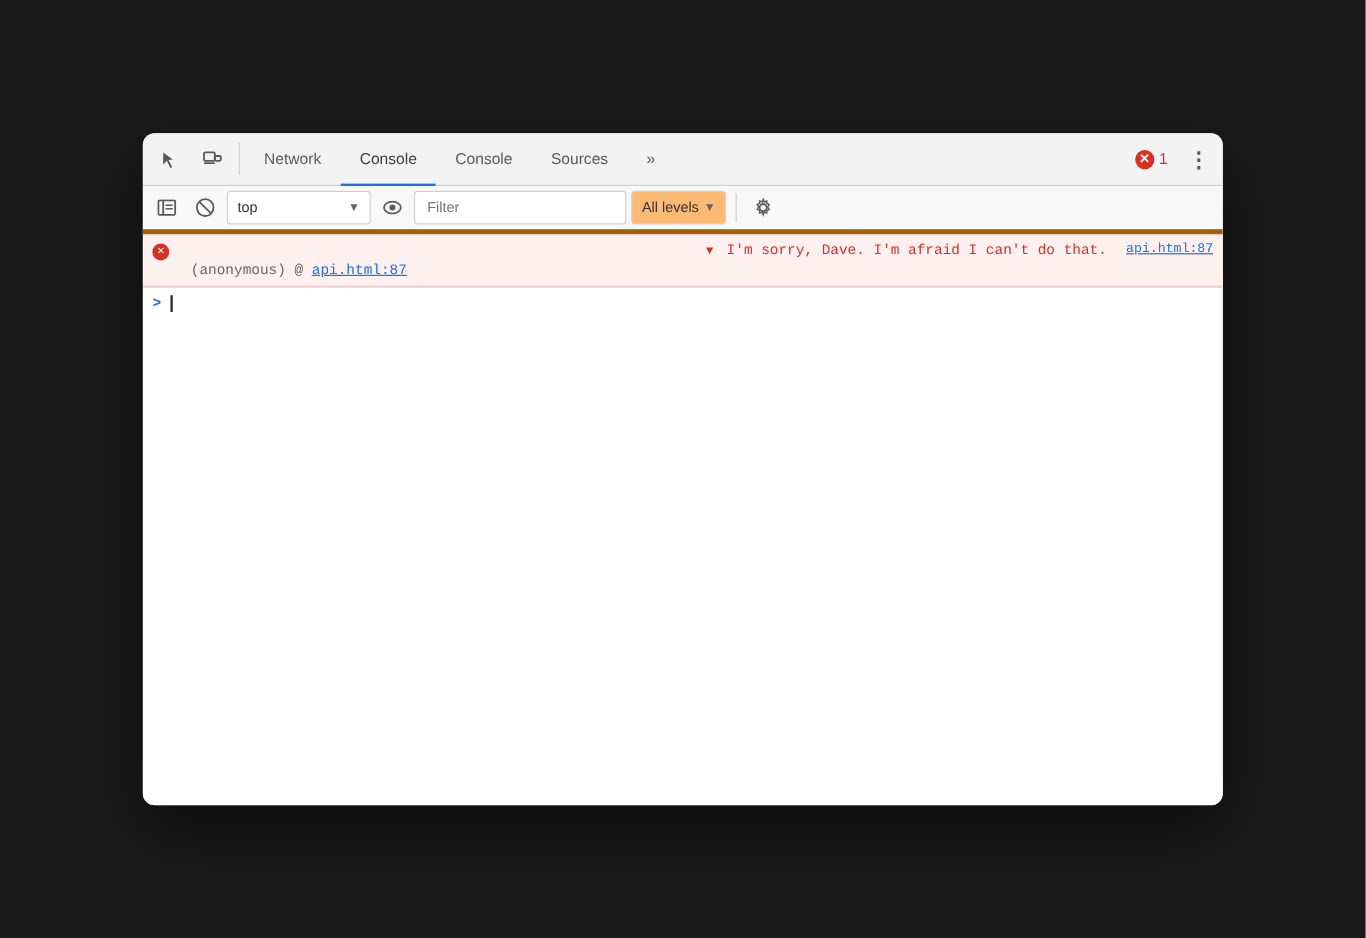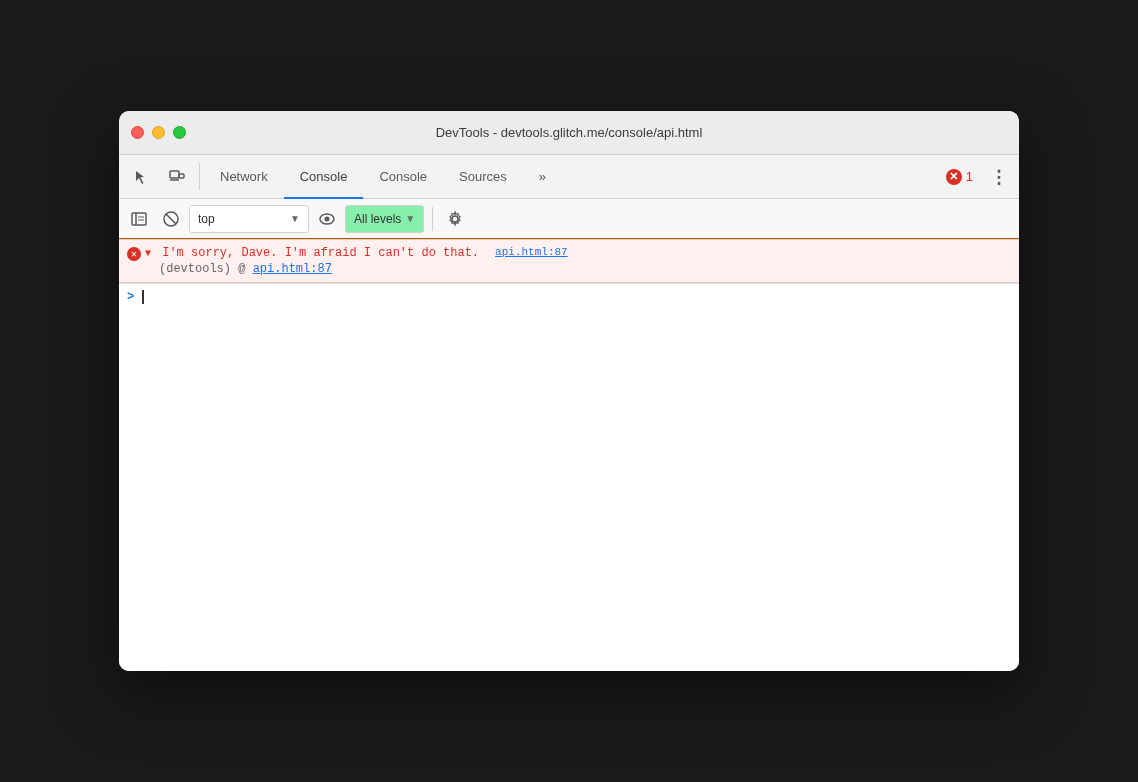--- a/index.html
+++ b/index.html
@@ -145,21 +145,21 @@
       color: #5a5a5a;
       font-weight: bold;
     }
 
     
     .toolbar {
       background: #f8f8f8;
       height: 40px;
       display: flex;
       align-items: center;
-      border-bottom: 1px solid #a16207;
+      border-bottom: 4px solid #a16207;
       padding: 0 6px;
       gap: 4px;
     }
 
     .toolbar-btn {
       display: flex;
       align-items: center;
       justify-content: center;
       width: 28px;
       height: 28px;
@@ -200,21 +200,21 @@
       font-size: 12px;
       height: 28px;
       min-width: 160px;
       color: #999;
       outline: none;
     }
 
     .level-selector {
       display: flex;
       align-items: center;
-      background: #86efac;
+      background: #fdba74;
       border: 1px solid #d0d0d0;
       border-radius: 3px;
       padding: 3px 8px;
       font-size: 12px;
       color: #333;
       cursor: pointer;
       height: 28px;
       gap: 4px;
     }
 
@@ -278,21 +278,21 @@
       font-weight: bold;
       flex-shrink: 0;
     }
 
     .error-content {
       flex: 1;
     }
 
     .error-main-line {
       display: flex;
-      justify-content: flex-start;
+      justify-content: flex-end;
       align-items: flex-start;
     }
 
     .error-triangle {
       color: #d93025;
       font-size: 10px;
       margin-right: 4px;
     }
 
     .error-message {
@@ -348,28 +348,20 @@
     @keyframes blink {
       0%, 100% { opacity: 1; }
       50% { opacity: 0; }
     }
   </style>
 </head>
 <body>
 
 <div class="devtools-window">
 
-  <div class="title-bar">
-    <div class="traffic-lights">
-      <div class="traffic-light close"></div>
-      <div class="traffic-light minimize"></div>
-      <div class="traffic-light maximize"></div>
-    </div>
-    <span class="title-bar-title">DevTools - devtools.glitch.me/console/api.html</span>
-  </div>
 
   <div class="tabs-bar">
 
     <button class="tab-icon-btn">
       <svg width="16" height="16" viewBox="0 0 16 16">
         <path d="M3 2 L3 12 L6 9 L9 15 L10.5 14.3 L7.5 8.3 L11 8 Z" fill="#5a5a5a"></path>
       </svg>
     </button>
 
     <button class="tab-icon-btn">
@@ -432,20 +424,21 @@
       <span class="context-selector-arrow">▼</span>
     </div>
 
     <button class="toolbar-btn">
       <svg width="16" height="12" viewBox="0 0 16 12">
         <ellipse cx="8" cy="6" rx="7" ry="5" fill="none" stroke="#5a5a5a" stroke-width="1.5"></ellipse>
         <circle cx="8" cy="6" r="2.5" fill="#5a5a5a"></circle>
       </svg>
     </button>
 
+    <input class="filter-input" type="text" placeholder="Filter" style="">
 
     <div class="level-selector">
       <span>All levels</span>
       <span style="font-size:10px;color:#666;">▼</span>
     </div>
 
     <div class="toolbar-divider"></div>
 
     <button class="settings-btn">
       <svg width="16" height="16" viewBox="0 0 16 16">
@@ -463,21 +456,21 @@
       </div>
       <div class="error-content">
         <div class="error-main-line">
           <div>
             <span class="error-triangle">▼</span>
             <span class="error-message">I'm sorry, Dave. I'm afraid I can't do that.</span>
           </div>
           <a class="error-source">api.html:87</a>
         </div>
         <div class="error-stack">
-          <span>(devtools) @ </span><a class="error-stack-link">api.html:87</a>
+          <span>(anonymous) @ </span><a class="error-stack-link">api.html:87</a>
         </div>
       </div>
     </div>
 
     <div class="console-input-row">
       <span class="console-prompt">&gt;</span>
       <span class="console-cursor"></span>
     </div>
 
   </div>

